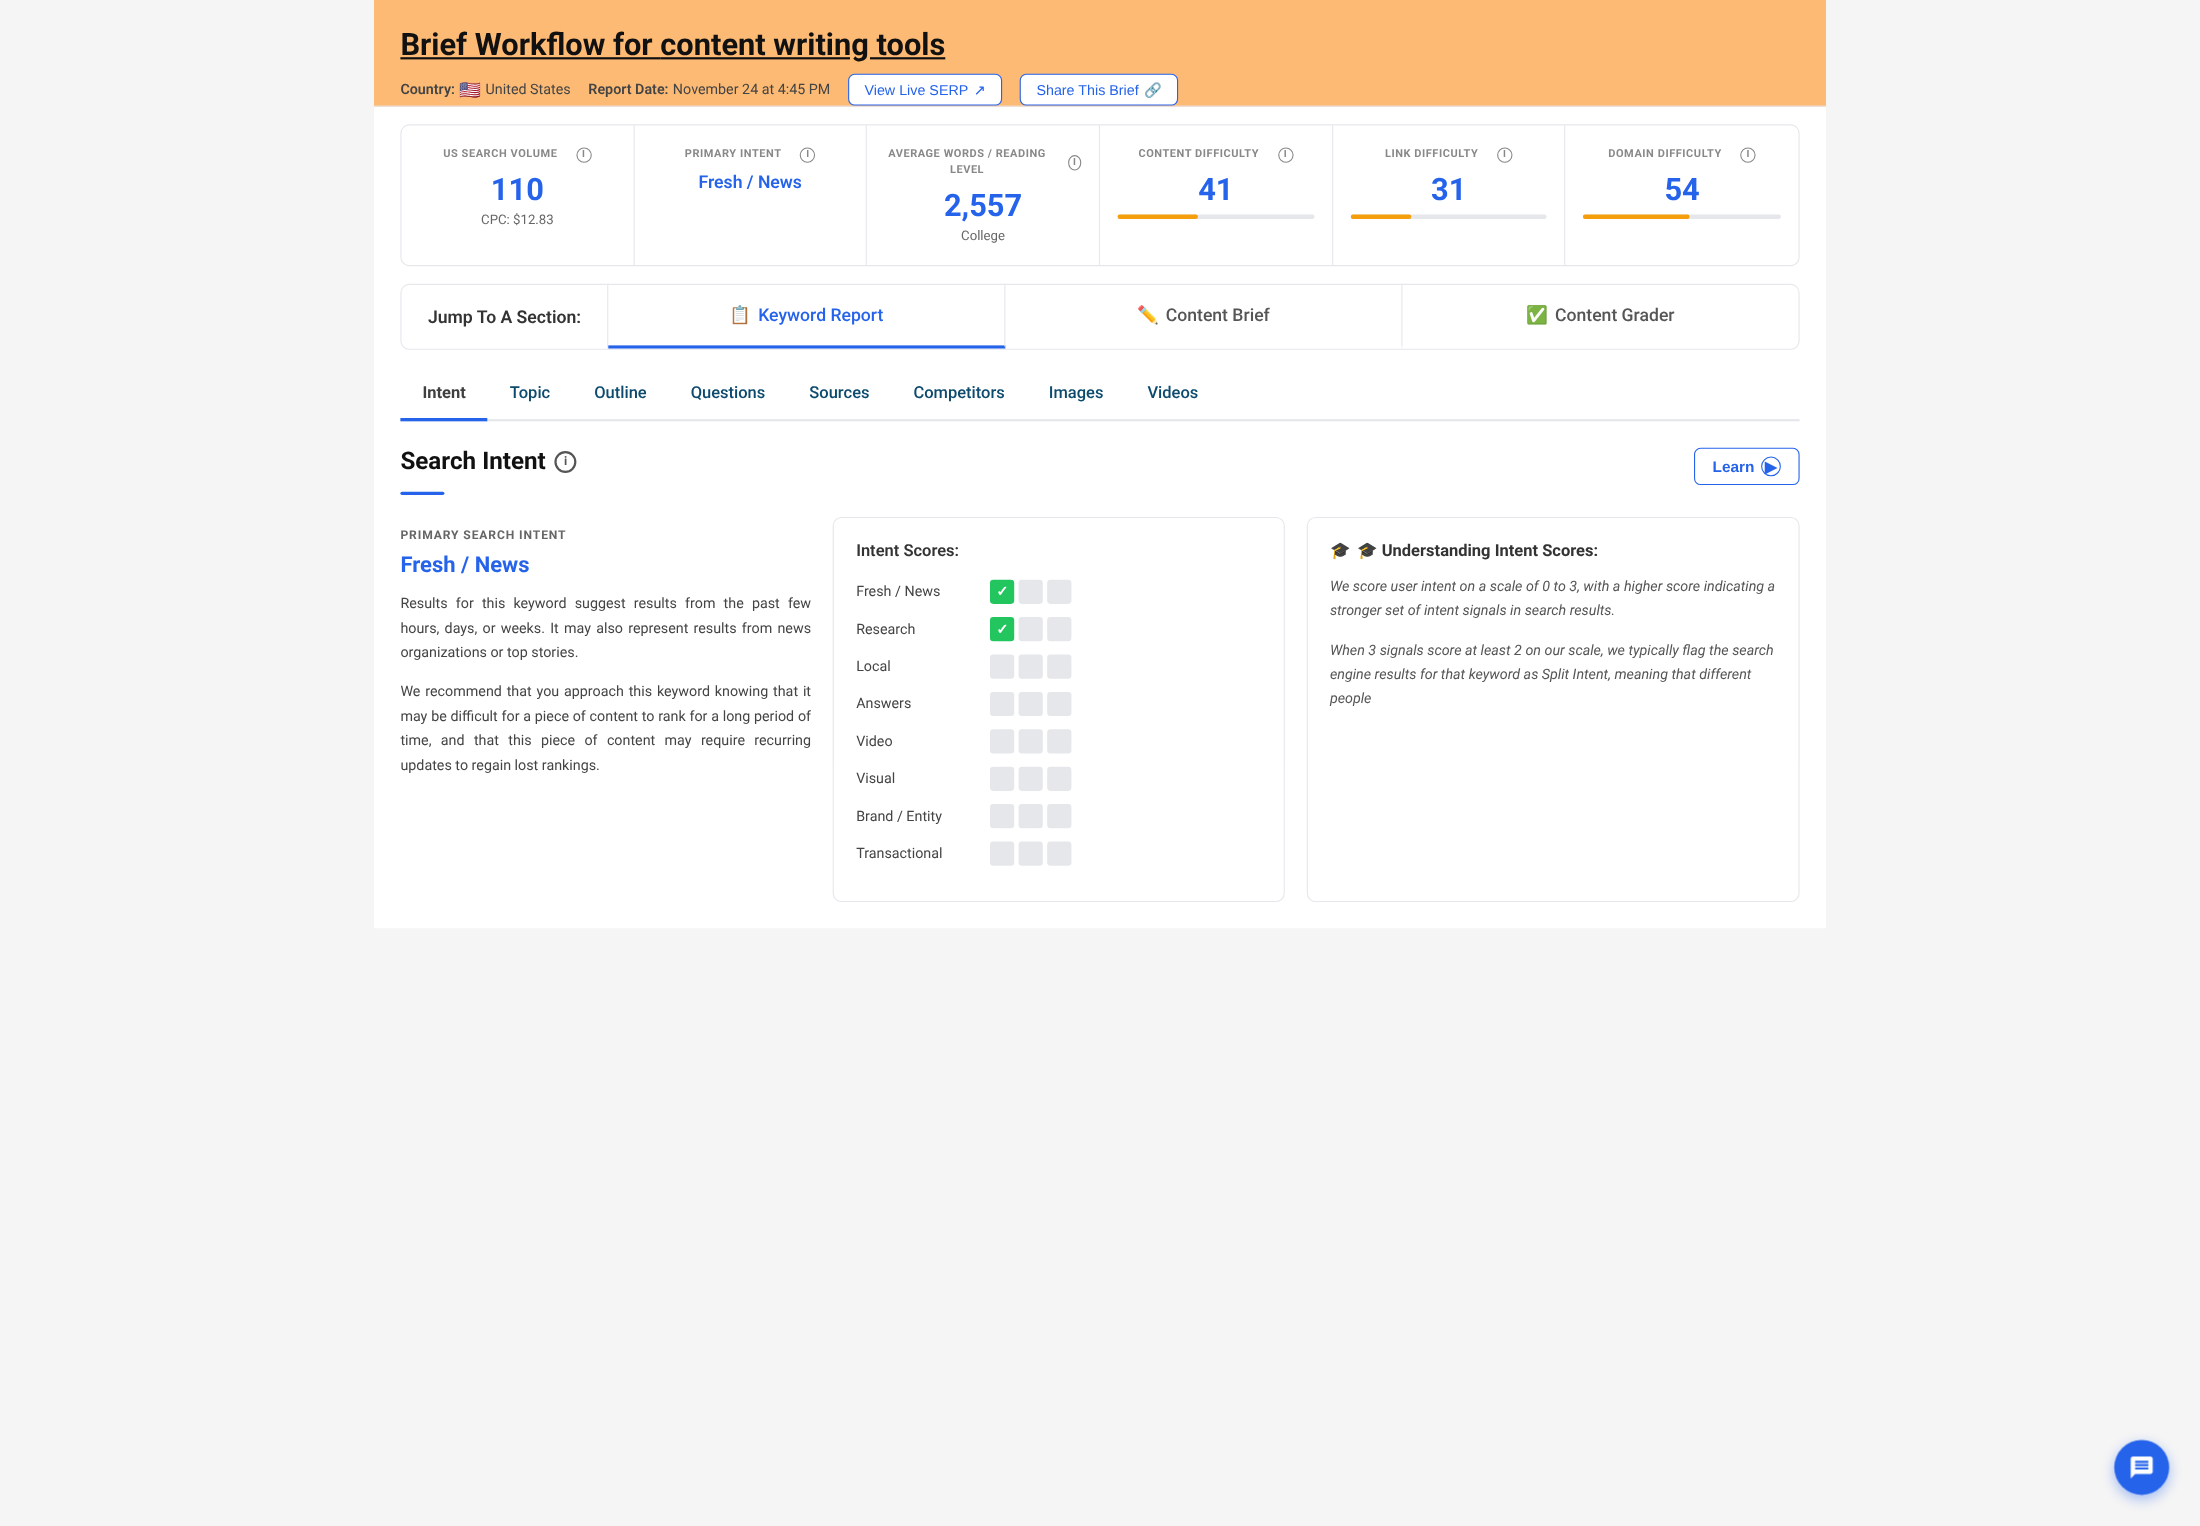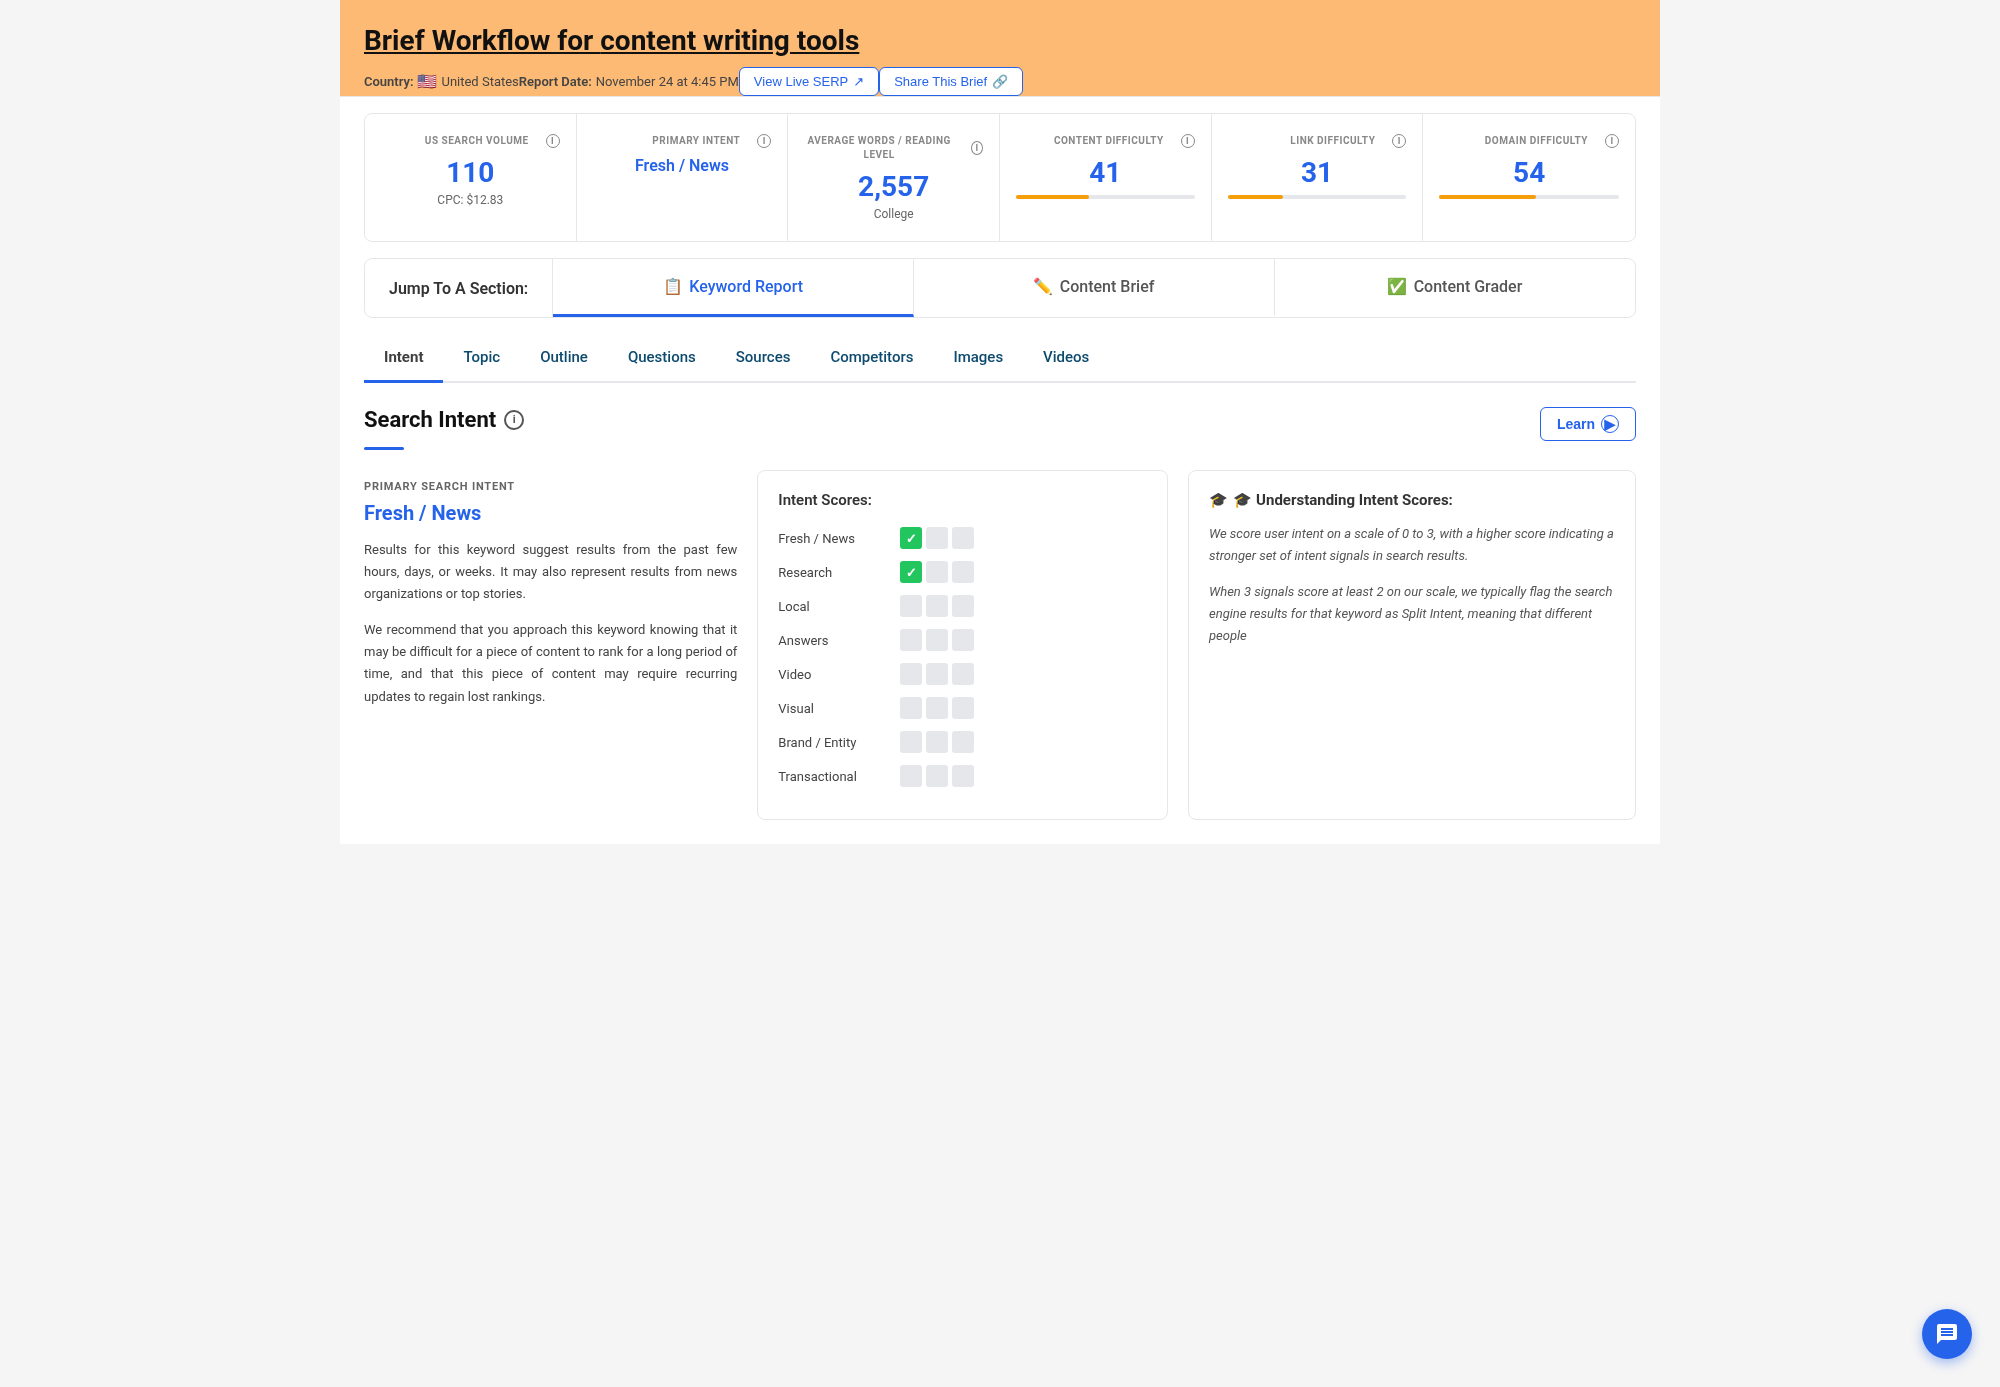--- a/index.html
+++ b/index.html
@@ -4,31 +4,31 @@
   <style>
     * { box-sizing: border-box; margin: 0; padding: 0; }
     body { font-family: -apple-system, BlinkMacSystemFont, 'Segoe UI', Roboto, sans-serif; background: #f5f5f5; color: #222; font-size: 14px; }
 
     .page-wrapper { max-width: 1320px; margin: 0 auto; background: #fff; }
 
     
     .header { padding: 24px 24px 0; background: #fdba74; border-bottom: 1px solid #e5e7eb; }
     .header h1 { font-size: 28px; font-weight: 700; color: #111; margin-bottom: 10px; }
     .header h1 span { text-decoration: underline; }
-    .header-meta { display: flex; align-items: center; flex-wrap: wrap; }
+    .header-meta { display: flex; align-items: center; gap: 16px; flex-wrap: wrap; }
     .header-meta .meta-item { font-size: 13px; color: #444; display: flex; align-items: center; gap: 4px; }
     .header-meta .meta-label { font-weight: 600; }
     .flag { font-size: 16px; }
     .btn-outline { border: 1.5px solid #2563eb; color: #2563eb; background: #fff; border-radius: 6px; padding: 6px 14px; font-size: 13px; font-weight: 500; cursor: pointer; display: flex; align-items: center; gap: 5px; }
 
     
     .stats-bar { display: grid; grid-template-columns: repeat(6, 1fr); border: 1px solid #e5e7eb; border-radius: 8px; margin: 16px 24px; background: #fff; }
     .stat-item { padding: 20px 16px; border-right: 1px solid #e5e7eb; text-align: center; }
     .stat-item:last-child { border-right: none; }
-    .stat-label { font-size: 10px; font-weight: 700; color: #888; letter-spacing: 0.5px; text-transform: uppercase; line-height: 1.4; margin-bottom: 8px; display: flex; align-items: center; justify-content: flex-end; gap: 17px; }
+    .stat-label { font-size: 10px; font-weight: 700; color: #888; letter-spacing: 0.5px; text-transform: uppercase; line-height: 1.4; margin-bottom: 8px; display: flex; align-items: center; justify-content: center; gap: 17px; }
     .stat-value { font-size: 28px; font-weight: 700; color: #2563eb; margin-bottom: 4px; }
     .stat-sub { font-size: 12px; color: #666; }
     .stat-link { color: #2563eb; font-size: 16px; font-weight: 600; text-decoration: none; cursor: pointer; }
     .progress-bar { height: 4px; border-radius: 2px; background: #e5e7eb; margin-top: 6px; }
     .progress-fill { height: 100%; border-radius: 2px; background: #f59e0b; }
     .info-icon { width: 14px; height: 14px; border-radius: 50%; border: 1.5px solid #888; display: inline-flex; align-items: center; justify-content: center; font-size: 9px; color: #888; cursor: pointer; }
 
     
     .jump-nav { display: flex; align-items: stretch; border: 1px solid #e5e7eb; border-radius: 8px; margin: 16px 24px; background: #fff; overflow: hidden; }
     .jump-label { padding: 18px 24px; font-size: 16px; font-weight: 600; color: #333; display: flex; align-items: center; border-right: 1px solid #e5e7eb; white-space: nowrap; }

